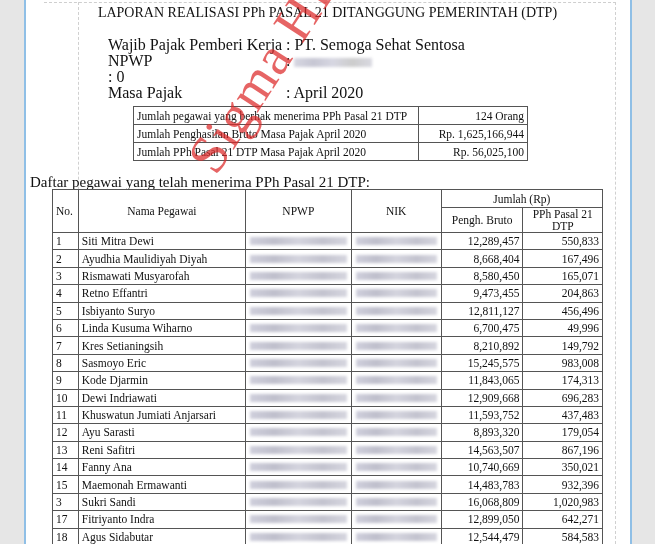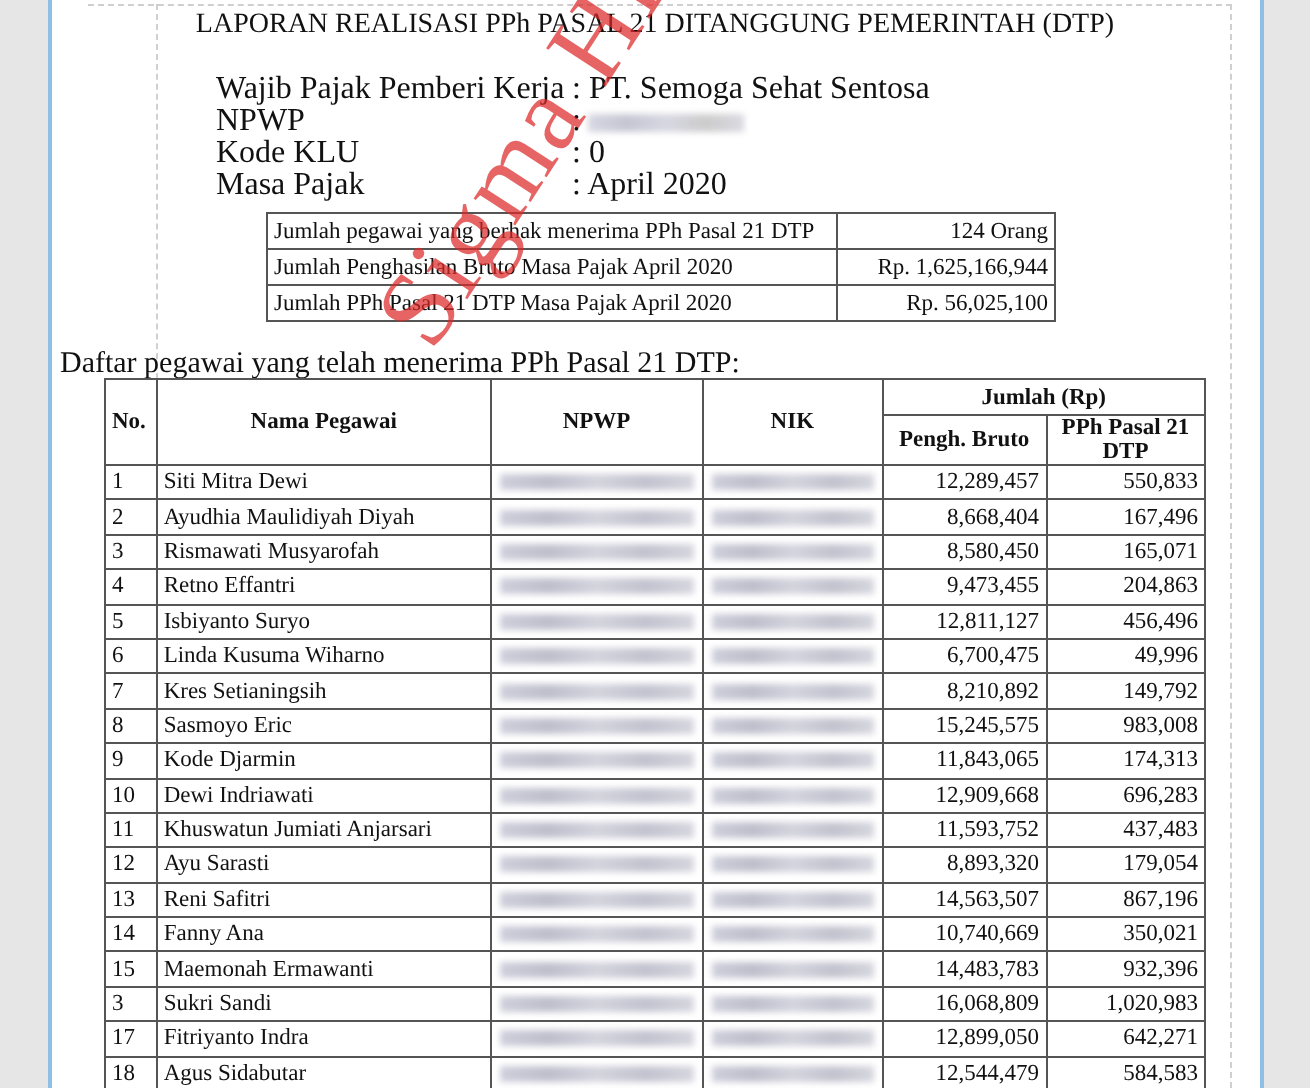--- a/index.html
+++ b/index.html
@@ -38,21 +38,21 @@
     border-collapse:collapse; font-size:11.5px;
   }
   table.summary td { border:1px solid #555; height:17px; padding:0 3px;margin-top:16px; }
   table.summary td.v { text-align:right; width:102px; }
   .list-caption { position:absolute; left:30px; top:174px; font-size:15px; }
   table.main {
     position:absolute; left:52px; top:189px; width:551px;
     border-collapse:collapse; font-size:11.5px;
   }
   table.main th, table.main td { border:1px solid #555; padding:0 3px; }
-  table.main th { font-weight:bold; text-align:center; height:17px; }
+  table.main th { font-weight:normal; text-align:center; height:17px; }
   table.main td { height:16.4px; line-height:16px; }
   table.main td.num { text-align:right; }
   table.main td.blurcell { padding:0 4px; }
   .bl {
     display:block; height:8px; width:100%;
     background:linear-gradient(90deg,#cfcfdc 0%,#bfbfcc 25%,#d4d4de 50%,#c3c3cf 75%,#d6d6df 100%);
     filter:blur(1.6px);
   }
   .watermark {
     position:absolute; left:175px; top:150px;
@@ -76,21 +76,20 @@
 <div class="info">
   <div class="info-row">
     <span class="info-label">Wajib Pajak Pemberi Kerja</span>
     <span class="info-val">: PT. Semoga Sehat Sentosa</span>
   </div>
   <div class="info-row">
     <span class="info-label">NPWP</span>
     <span class="info-val"><span>:</span><span class="blur"></span></span>
   </div>
   <div class="info-row">
-    <span class="info-label">Kode KLU</span>
     <span class="info-val">: 0</span>
   </div>
   <div class="info-row">
     <span class="info-label">Masa Pajak</span>
     <span class="info-val">: April 2020</span>
   </div>
 </div>
 
 <table class="summary">
   <tbody>

